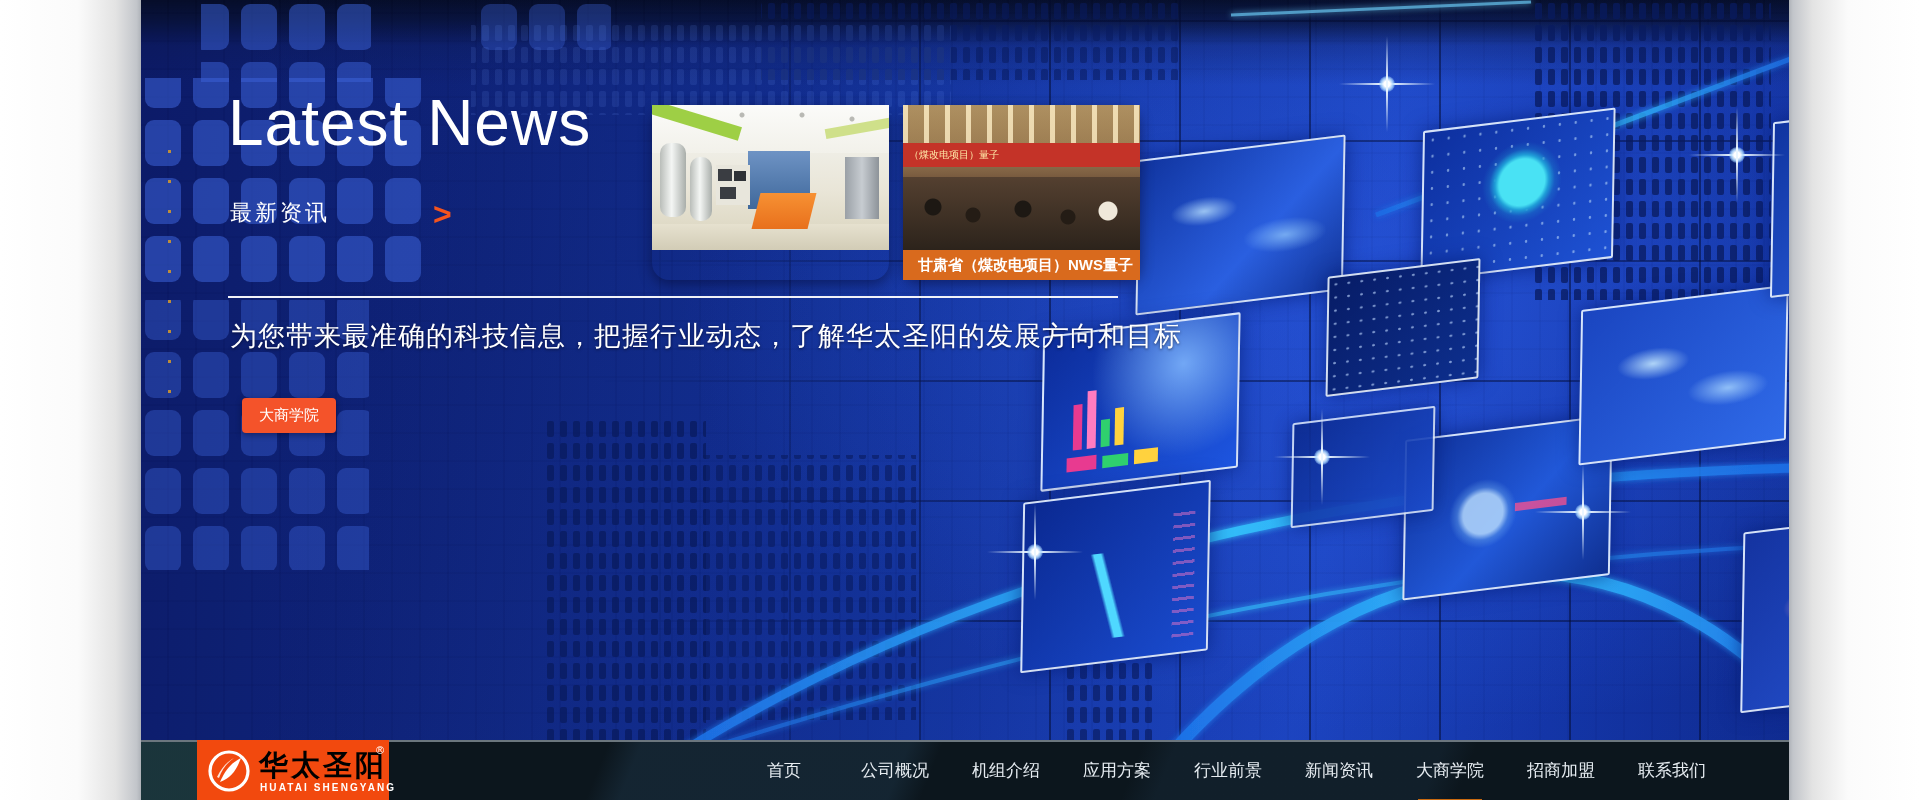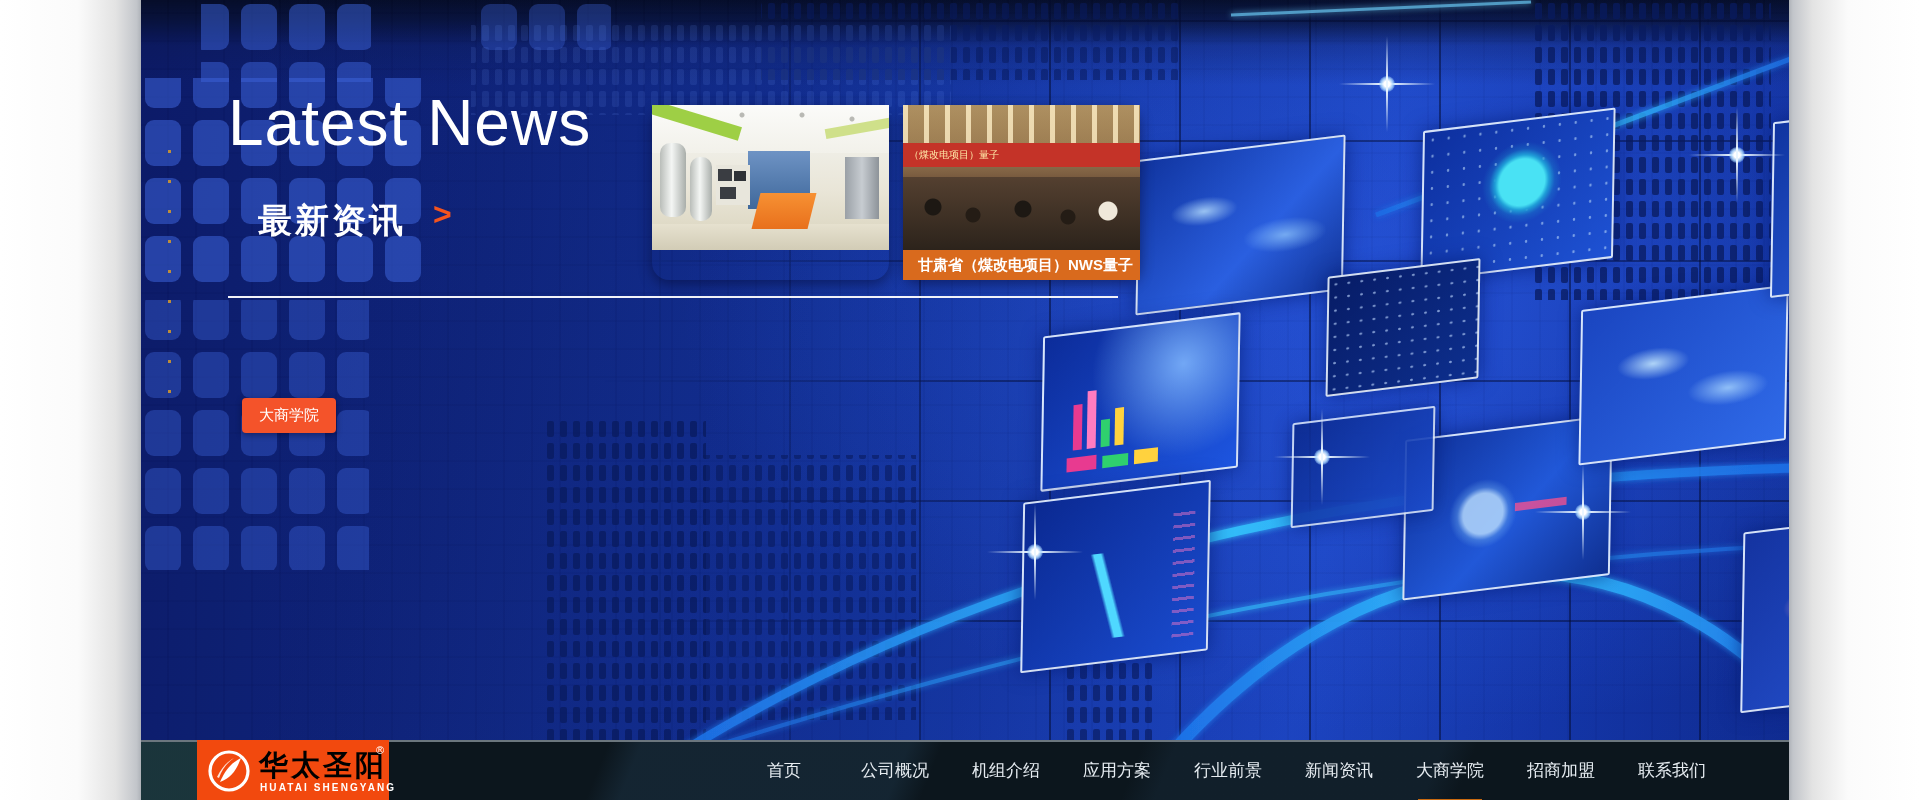--- a/index.html
+++ b/index.html
@@ -90,21 +90,21 @@
   .star::after{content:'';position:absolute;left:47px;top:0;width:2px;height:96px;
     background:linear-gradient(0deg,transparent,#eaf6ff 44% 56%,transparent);}
   .star i{position:absolute;left:40px;top:40px;width:16px;height:16px;border-radius:50%;
     background:radial-gradient(circle,#ffffff 0 3px,rgba(170,215,255,.85) 6px,transparent 9px);}
 
   .dotcol{position:absolute;left:27px;top:150px;width:3px;height:270px;opacity:.85;
     background:repeating-linear-gradient(180deg,#d79b2a 0 3px,transparent 3px 30px);}
 
   
   .h-en{position:absolute;left:87px;top:86px;font-size:64px;font-weight:400;color:#ffffff;letter-spacing:1px;}
-  .h-zh{position:absolute;left:89px;top:198px;font-size:34px;color:#ffffff;letter-spacing:3px;font-weight:700;margin-left:28px;}
+  .h-zh{position:absolute;left:89px;top:198px;font-size:22px;color:#ffffff;letter-spacing:3px;font-weight:400;}
   .h-arrow{position:absolute;left:292px;top:196px;font-size:32px;font-weight:700;color:#f4541e;}
   .divider{position:absolute;left:87px;top:296px;width:890px;height:2px;background:rgba(255,255,255,.95);}
   .desc{position:absolute;left:89px;top:318px;font-size:27px;color:#ffffff;font-weight:500;letter-spacing:1px;
     text-shadow:0 1px 3px rgba(0,0,20,.6);white-space:nowrap;}
   .more-btn{position:absolute;left:101px;top:398px;width:94px;height:35px;border:none;border-radius:4px;
     background:#f4532a;color:#ffffff;font-size:15px;font-family:"Liberation Sans",sans-serif;cursor:pointer;
     box-shadow:0 2px 6px rgba(0,0,30,.4);}
 
   
   .card{position:absolute;top:105px;width:237px;height:175px;cursor:pointer;
@@ -260,20 +260,21 @@
     <div class="star" style="left:1246px;top:84px">
         <i></i>
       </div>
 
     <div class="dotcol"></div>
 
     <div class="h-en">Latest News</div>
     <div class="h-zh">最新资讯</div>
     <div class="h-arrow">&gt;</div>
     <div class="divider"></div>
+    <div class="desc">为您带来最准确的科技信息，把握行业动态，了解华太圣阳的发展方向和目标</div>
     <button class="more-btn">大商学院</button>
 
     <div class="card card1">
       <div class="art art1">
         <div class="ceil"></div>
         <div class="strip-l"></div>
         <div class="strip-r"></div>
         <div class="wall"></div>
         <div class="floor"></div>
         <div class="tank1"></div>

